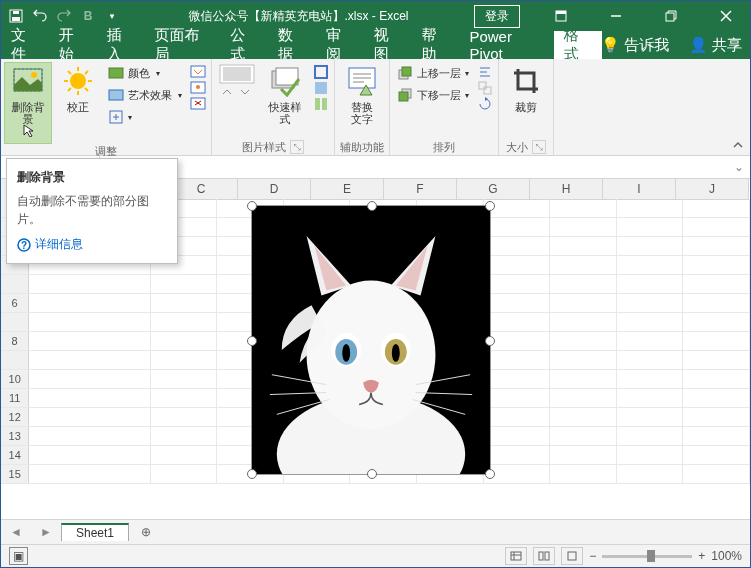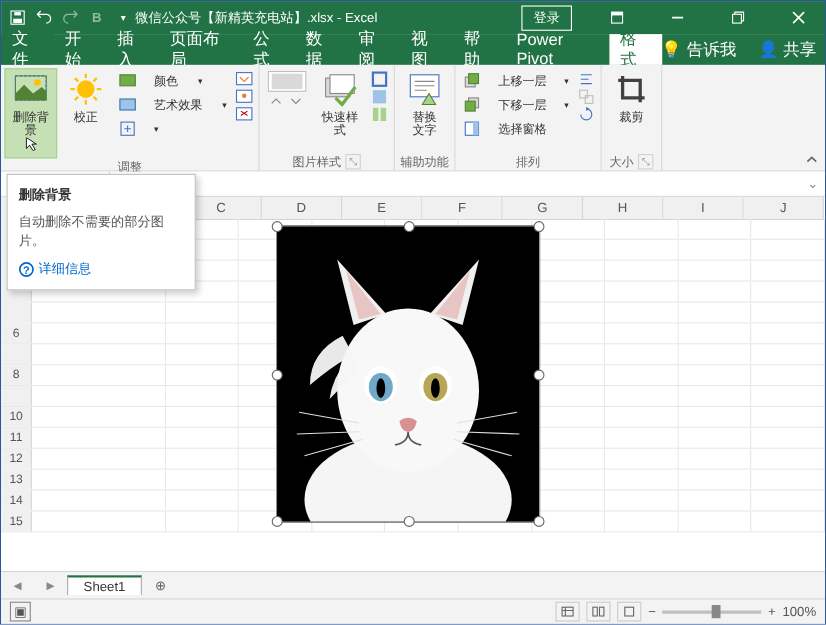--- a/index.html
+++ b/index.html
@@ -1,38 +1,38 @@
 <!DOCTYPE html>
 <html><head>
 <meta charset="utf-8">
 <style>
 html,body{margin:0;padding:0;font-family:"Microsoft YaHei","Segoe UI",sans-serif;font-size:12px;background:#fff;color:#333;overflow:hidden}
 .window{width:751px;height:568px;display:flex;flex-direction:column;border:1px solid #2b579a;box-sizing:border-box}
 .titlebar{height:30px;background:#217346;display:flex;align-items:center;color:#fff;padding:0 4px}
 .qat{display:flex;align-items:center;gap:2px}
 .qat-btn{width:22px;height:22px;display:flex;align-items:center;justify-content:center;border-radius:2px}
-.title{flex:1;text-align:center;font-size:12px;display:flex;align-items:center;gap:4px}
+.title{flex:1;text-align:center;font-size:12px;display:flex;align-items:center;justify-content:center;gap:4px}
 .win-ctrl{display:flex;align-items:center;gap:15px}
 .win-btn{width:40px;height:28px;display:flex;align-items:center;justify-content:center}
 .login-btn{border:1px solid #fff;padding:2px 10px;margin-right:6px;font-size:12px}
 .menubar{height:28px;background:#217346;display:flex;align-items:stretch;color:#fff;font-size:15px}
 .tabbox{display:flex;align-items:stretch;flex:1}
 .tab{padding:0 10px;display:flex;align-items:center;cursor:pointer}
 .tab.active{background:#fff;color:#217346}
 .tab.file{background:#217346}
 .menubar-right{display:flex;align-items:center;gap:4px;padding-right:8px}
 .ribbon{height:96px;background:#f3f3f3;border-bottom:1px solid #d4d4d4;display:flex}
 .group{border-right:1px solid #d9d9d9;display:flex;flex-direction:column;padding:3px 3px 0 3px}
 .group-body{flex:1;display:flex;align-items:flex-start;gap:2px}
 .group-label{text-align:center;font-size:11px;color:#666;height:16px;display:flex;align-items:center;justify-content:center;gap:4px}
 .big-btn{width:42px;display:flex;flex-direction:column;align-items:center;justify-content:flex-start;padding:2px;gap:4px;cursor:pointer;border:1px solid transparent}
 .big-btn .ic{width:32px;height:32px;display:flex;align-items:center;justify-content:center}
 .big-btn .lbl{font-size:11px;line-height:12px;text-align:center}
 .big-btn.active,.big-btn:hover{background:#c5e0b4;border:1px solid #a8d08d}
-.small-row{display:flex;align-items:center;gap:16px;height:22px;padding:0 4px;cursor:pointer;font-size:11px}
+.small-row{display:flex;align-items:center;gap:4px;height:22px;padding:0 4px;cursor:pointer;font-size:11px}
 .col{display:flex;flex-direction:column}
 .collapse-btn{width:24px;display:flex;align-items:flex-end;justify-content:center;padding-bottom:4px;cursor:pointer}
 .fx-bar{height:22px;background:#fff;border-bottom:1px solid #d4d4d4;display:flex;align-items:center;font-size:12px;color:#555}
 .namebox{width:90px;border-right:1px solid #d4d4d4;padding:0 4px;height:100%;display:flex;align-items:center}
 .fx-btn{width:22px;text-align:center;color:#888}
 .fx-input{flex:1;padding-left:4px}
 .grid-area{flex:1;position:relative;background:#fff;overflow:hidden}
 .colheads{display:flex;height:20px;border-bottom:1px solid #d4d4d4;position:absolute;top:0;left:0;right:0}
 .corner{width:30px;border-right:1px solid #d4d4d4;background:#f0f0f0}
 .ch{width:72px;border-right:1px solid #d4d4d4;text-align:center;font-size:12px;color:#555;background:#f0f0f0;display:flex;align-items:center;justify-content:center}
@@ -292,27 +292,20 @@
               <span style="font-size:8px;margin-left:auto">▾</span>
             </div>
           <div class="small-row">
               <svg width="16" height="16">
                 <rect x="5" y="2" width="9" height="9" fill="#d9d9d9" stroke="#888"></rect>
                 <rect x="2" y="5" width="9" height="9" fill="#70ad47" stroke="#548235"></rect>
               </svg>
               <span>下移一层</span> 
               <span style="font-size:8px;margin-left:auto">▾</span>
             </div>
-          <div class="small-row">
-              <svg width="16" height="16">
-                <rect x="2" y="2" width="12" height="12" fill="#fff" stroke="#4472c4"></rect>
-                <rect x="9" y="2" width="5" height="12" fill="#9dc3e6"></rect>
-              </svg>
-              <span>选择窗格</span>
-            </div>
         </div>
         <div class="col" style="justify-content:space-around;padding:2px">
           <svg width="16" height="16">
               <line x1="3" y1="4" x2="13" y2="4" stroke="#4472c4"></line>
               <line x1="3" y1="8" x2="10" y2="8" stroke="#4472c4"></line>
               <line x1="3" y1="12" x2="13" y2="12" stroke="#4472c4"></line>
             </svg>
           <svg width="16" height="16" style="opacity:.5">
               <rect x="2" y="2" width="7" height="7" fill="none" stroke="#888"></rect>
               <rect x="7" y="7" width="7" height="7" fill="none" stroke="#888"></rect>

